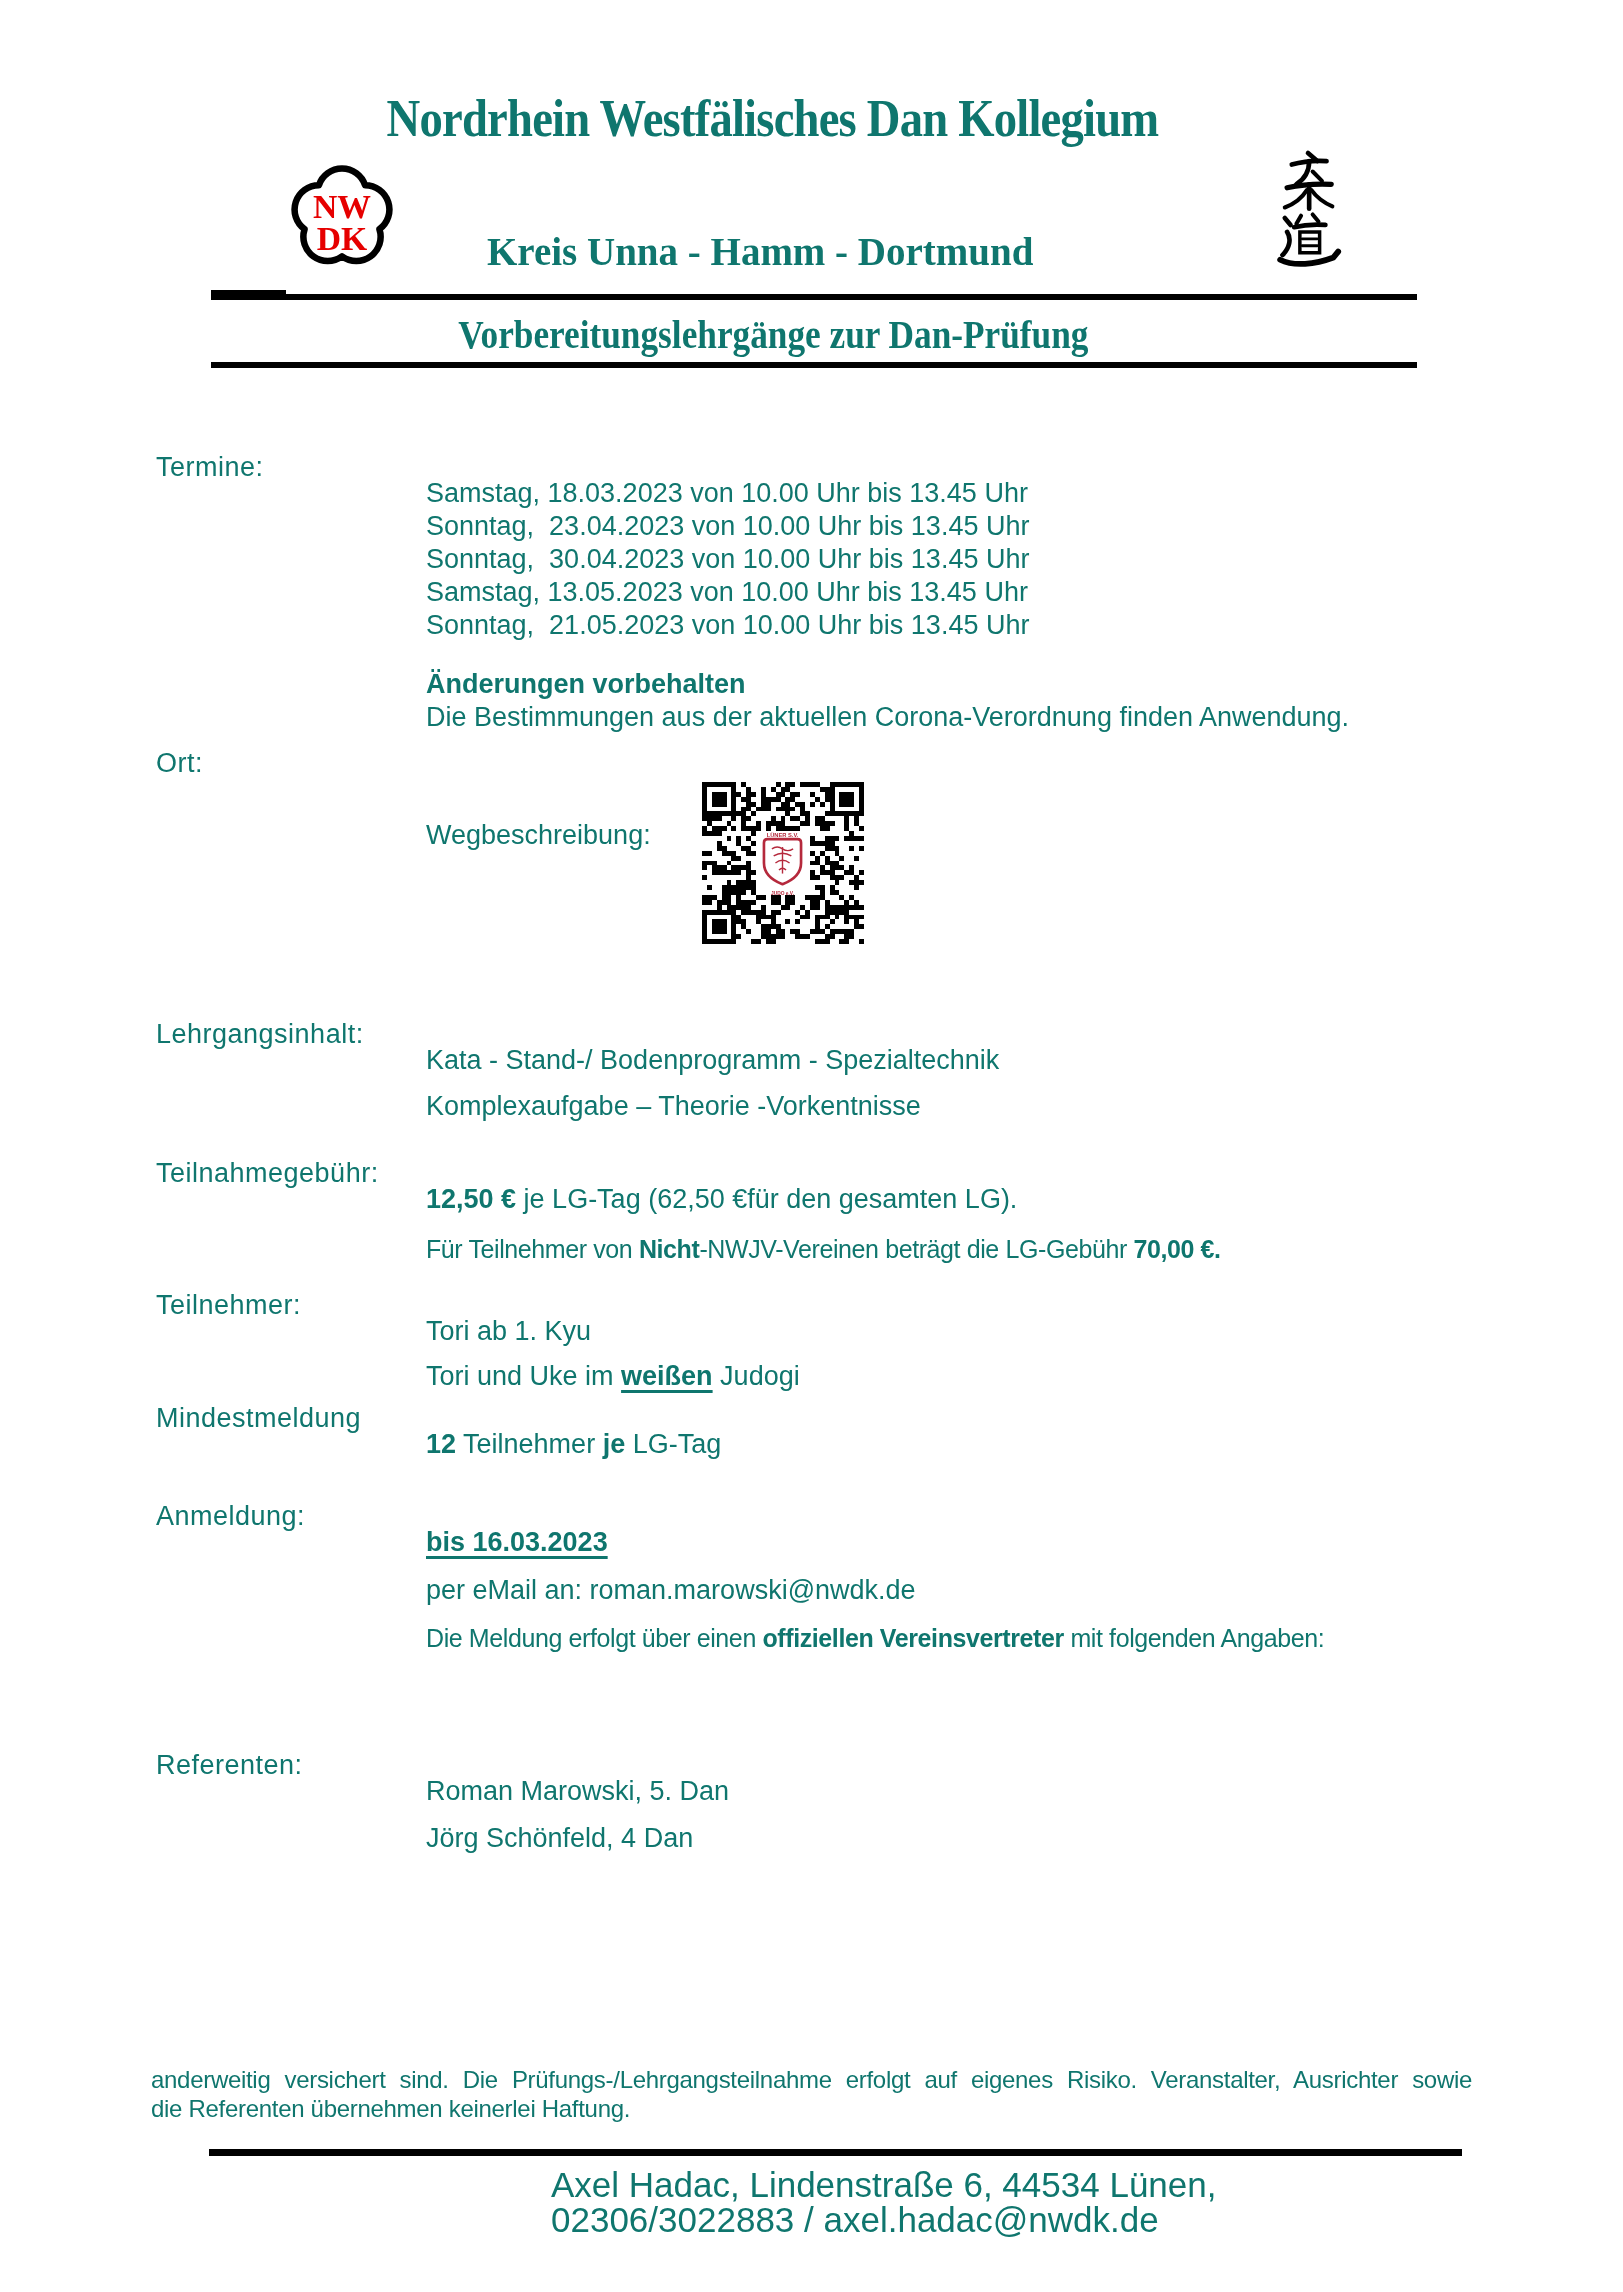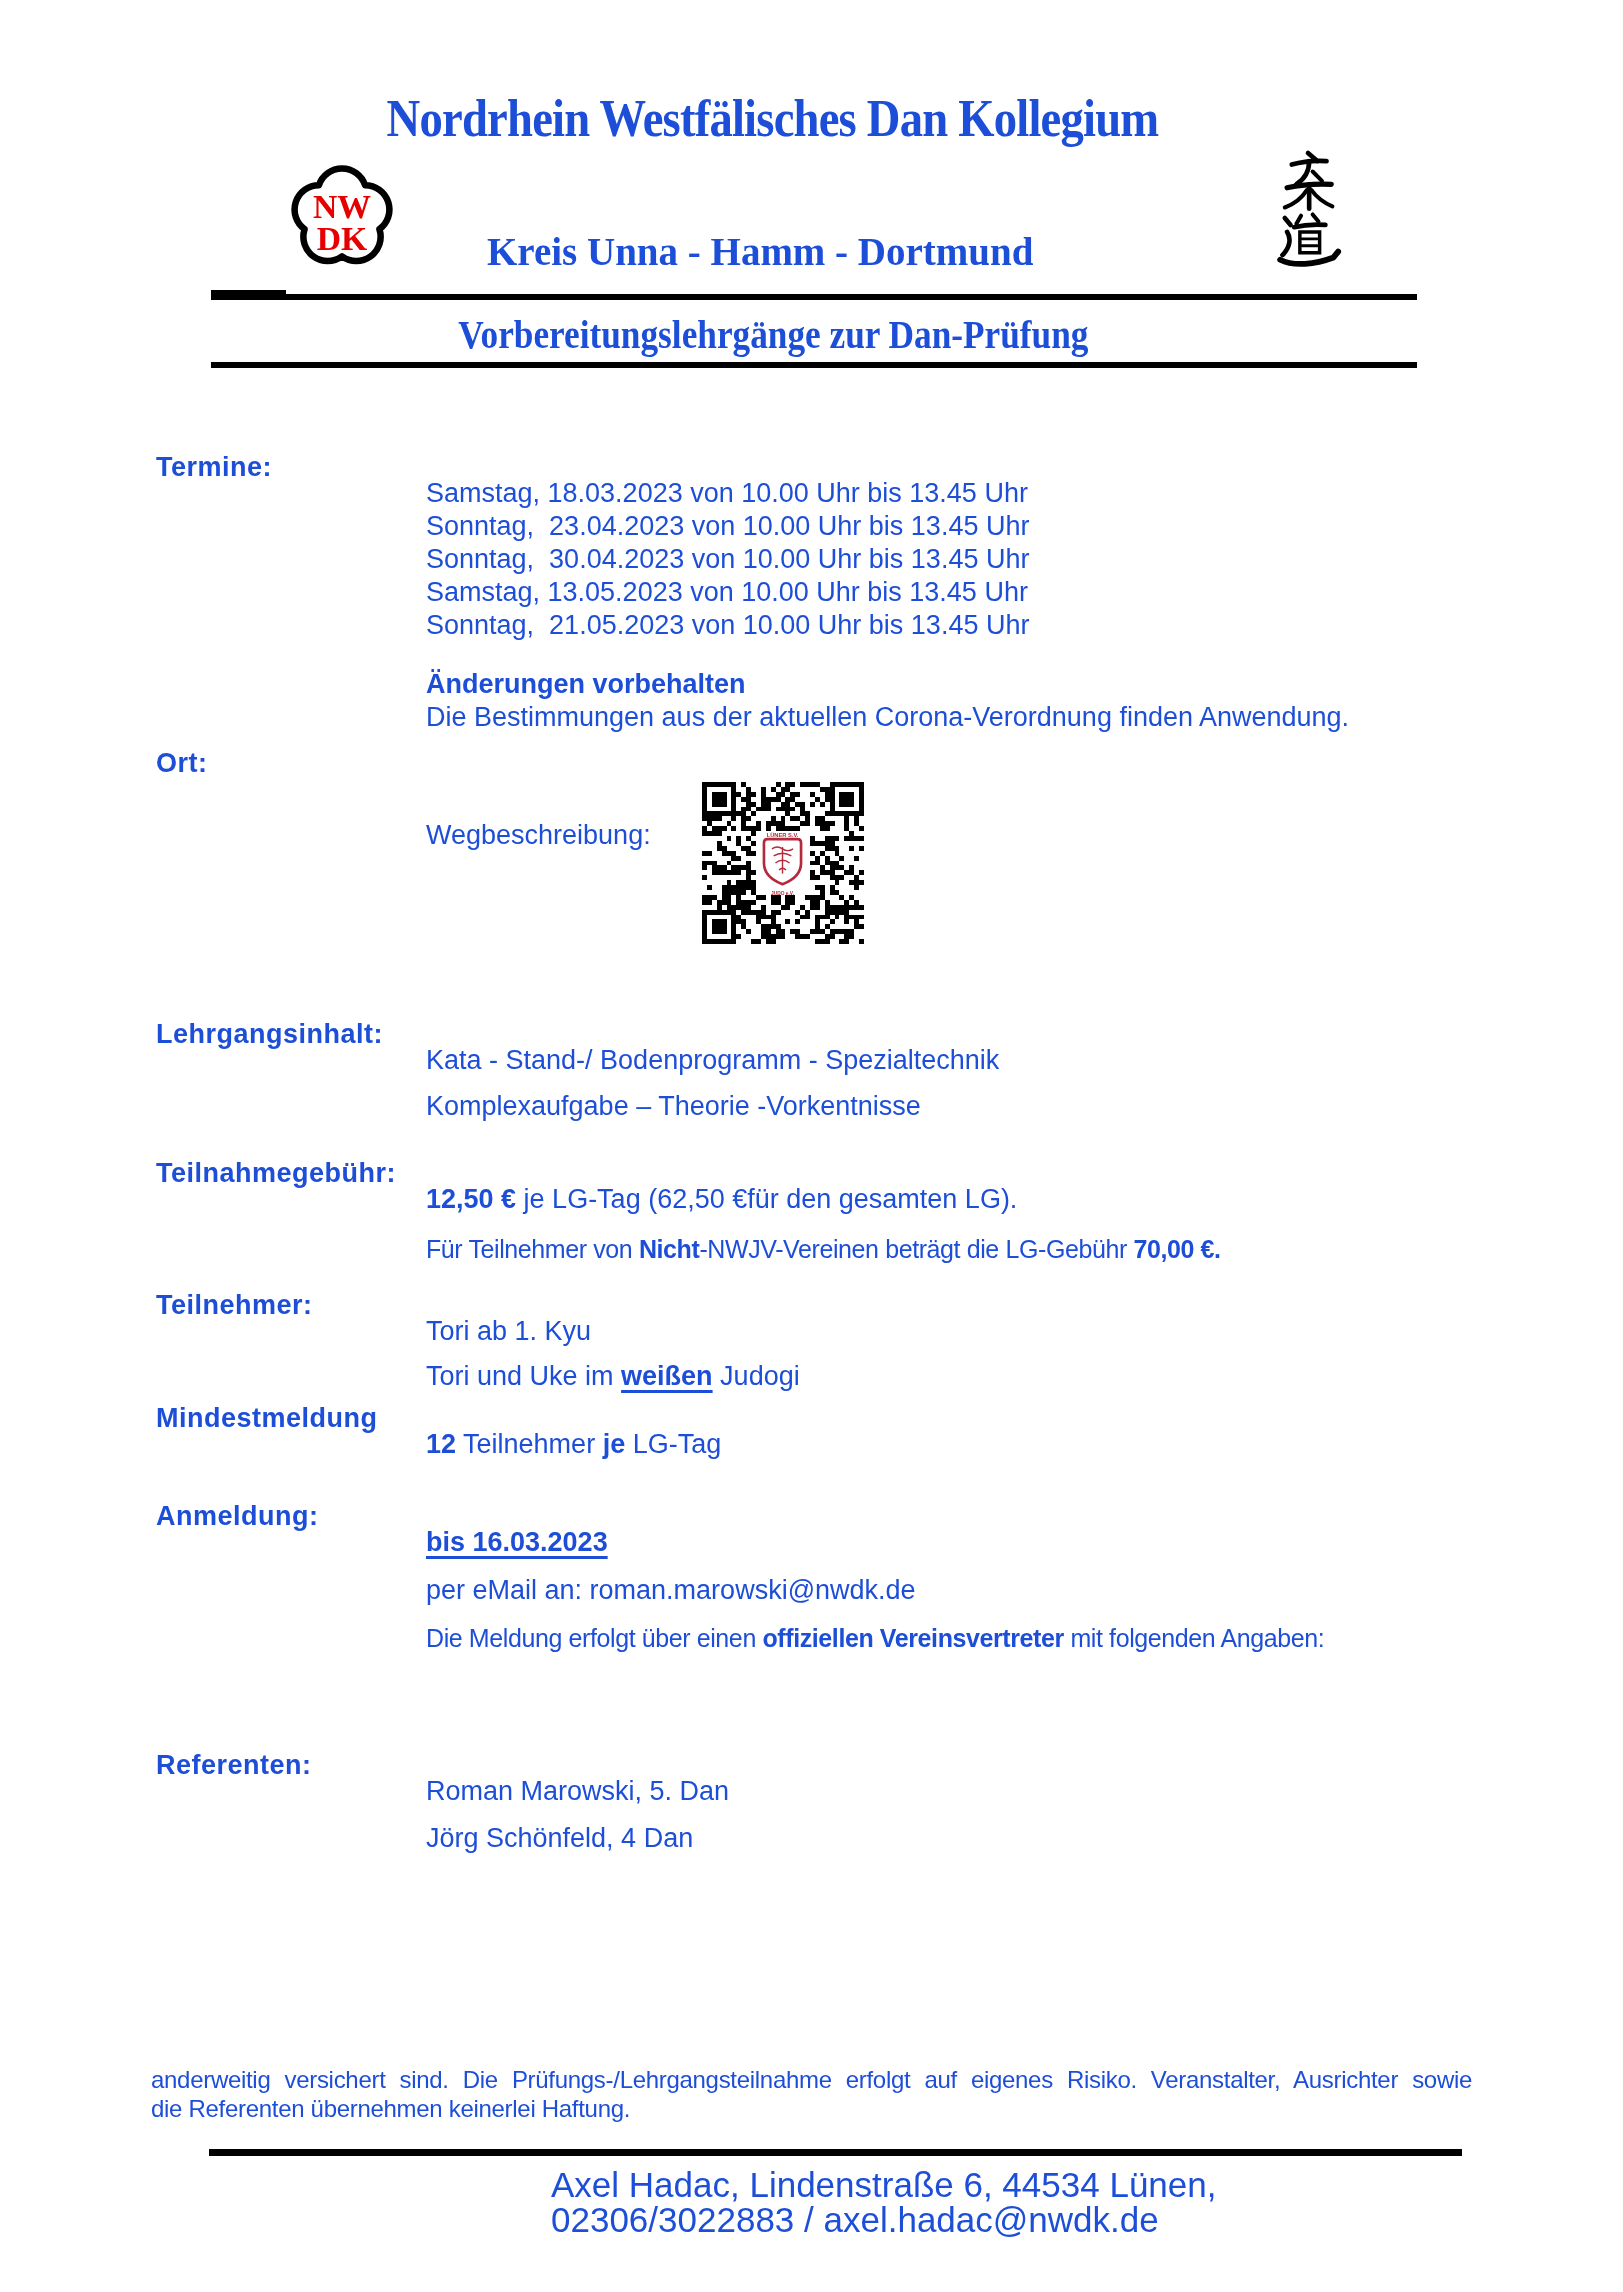--- a/index.html
+++ b/index.html
@@ -1,18 +1,18 @@
 <!DOCTYPE html>
 <html style="font-size:14.3px"><head>
 <meta charset="utf-8">
 <style>
   html,body{margin:0;padding:0;background:#ffffff;}
   .page{
     position:relative;width:1546px;height:2293px;background:#fff;
-    font-family:"Liberation Sans",sans-serif;color:#1d4ed8;overflow:hidden;
+    font-family:"Liberation Sans",sans-serif;color:#0f766e;overflow:hidden;
   }
   
   .doc-title{
     position:absolute;top:89px;left:0;width:100%;text-align:center;
     font-family:"Liberation Serif",serif;font-weight:bold;font-size:53px;line-height:59px;
   }
   .doc-title > span{display:inline-block;transform:scaleX(.88);transform-origin:center;letter-spacing:-0.9px;white-space:pre;}
   .subtitle{
     position:absolute;top:230px;left:487px;
     font-family:"Liberation Serif",serif;font-weight:bold;font-size:39px;line-height:43px;white-space:pre;
@@ -24,21 +24,21 @@
   .banner-title > span{display:inline-block;transform:scaleX(.86);transform-origin:center;white-space:pre;}
   .rule{position:absolute;background:#000;height:6.2px;}
   .rule-1{top:294px;left:211px;width:1206px;}
   .rule-1-stub{top:290px;left:211px;width:75px;height:5.3px;}
   .rule-2{top:362px;left:211px;width:1206px;}
   .rule-3{top:2149px;left:209px;width:1253px;height:7.1px;}
   .logo{position:absolute;top:159px;left:285px;width:114px;height:116px;}
   .calligraphy{position:absolute;top:146px;left:1267px;width:82px;height:130px;}
   
   .lbl{
-    position:absolute;left:156px;font-weight:bold;font-size:27px;line-height:33px;
+    position:absolute;left:156px;font-weight:normal;font-size:27px;line-height:33px;
     letter-spacing:0.5px;white-space:pre;
   }
   .txt{position:absolute;left:426px;font-size:27px;line-height:33px;white-space:pre;margin-top:26px;}
   .b{font-weight:bold;}
   .u{text-decoration:underline;text-decoration-thickness:2.7px;text-underline-offset:4.5px;}
   .cond{font-size:25px;letter-spacing:-0.4px;}
   
   .qr{position:absolute;top:782px;left:702px;width:162px;height:162px;}
   .qr svg.grid{width:162px;height:162px;display:block;}
   .crest{position:absolute;top:49px;left:54px;width:53px;height:71px;}

